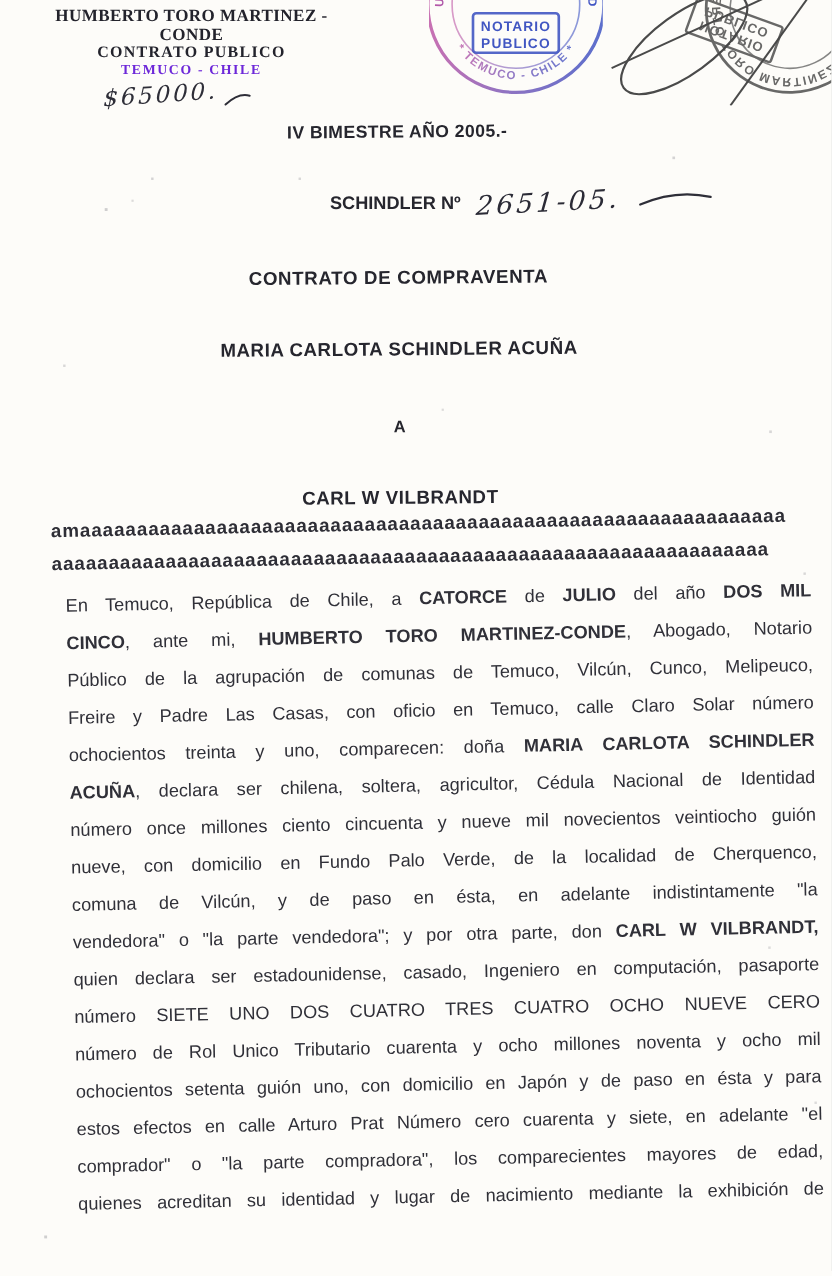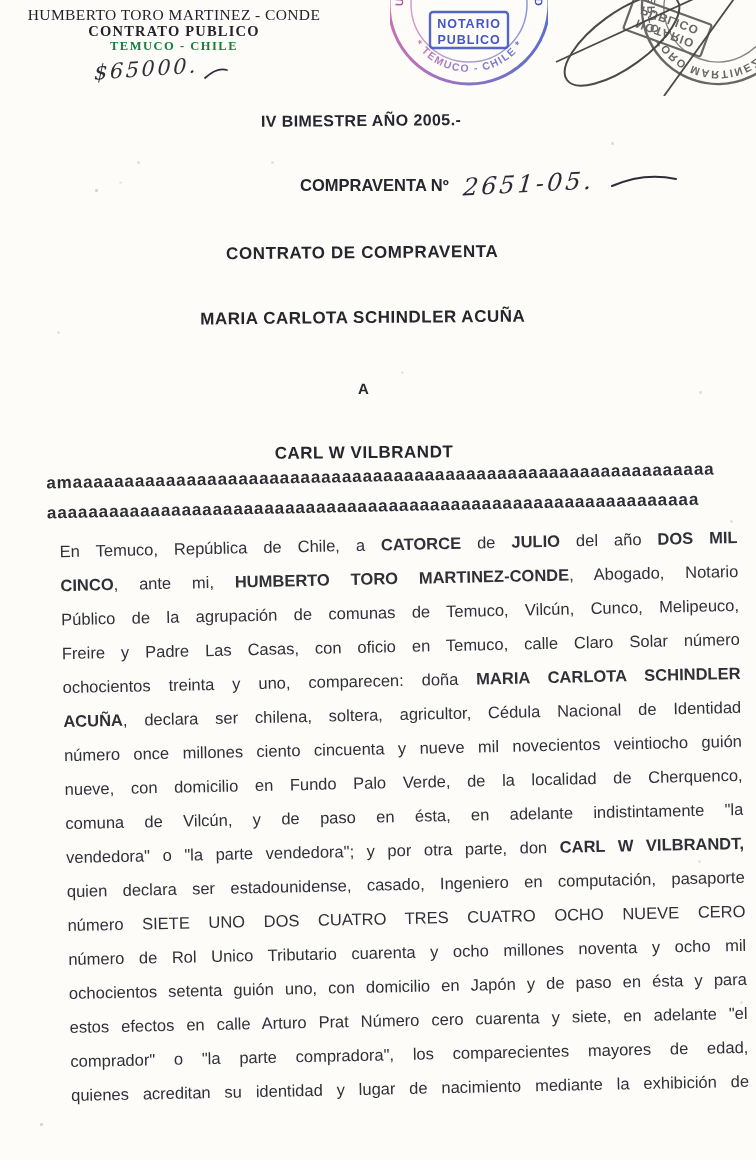--- a/index.html
+++ b/index.html
@@ -4,23 +4,23 @@
 <style>
   html,body{margin:0;padding:0;background:#e8e8e6;}
   .page{
     position:relative;width:756px;height:1160px;margin:0 auto;
     background:#fdfcf9;overflow:hidden;
     font-family:"Liberation Sans",sans-serif;color:#33333a;
   }
   
   .letterhead{position:absolute;top:6px;left:24px;width:300px;text-align:center;
     font-family:"Liberation Serif",serif;color:#23232c;}
-  .lh-name{font-size:15.5px;font-weight:normal;letter-spacing:.4px;line-height:17px;}
+  .lh-name{font-size:15.5px;font-weight:bold;letter-spacing:.4px;line-height:17px;}
   .lh-title{font-size:14.5px;font-weight:bold;letter-spacing:1.2px;line-height:16px;}
-  .lh-city{font-size:12.5px;font-weight:bold;letter-spacing:1.5px;line-height:15px;color:#15803d;}
+  .lh-city{font-size:12.5px;font-weight:bold;letter-spacing:1.5px;line-height:15px;color:#6d28d9;}
   .lh-fee{margin-top:3px;margin-left:70px;display:flex;align-items:flex-end;gap:4px;}
   .handwriting{font-family:"DejaVu Serif",serif;font-style:italic;color:#2e2e38;}
   .fee-text{font-size:21px;letter-spacing:2.5px;transform:rotate(-4deg) skewX(-6deg);display:inline-block;}
   
   .stamp{position:absolute;top:0;}
   .stamp-blue{left:390px;}
   .stamp-black{left:548px;}
   svg text{font-family:"Liberation Sans",sans-serif;font-weight:bold;}
   
   .headings{position:absolute;left:0;right:36px;transform:rotate(-.5deg);}
@@ -118,21 +118,21 @@
 
   <div class="headings">
     <div class="hrow h-period">IV BIMESTRE AÑO 2005.-</div>
     <div class="hrow h-contract">CONTRATO DE COMPRAVENTA</div>
     <div class="hrow h-seller">MARIA CARLOTA SCHINDLER ACUÑA</div>
     <div class="hrow h-connector">A</div>
     <div class="hrow h-buyer">CARL W VILBRANDT</div>
   </div>
 
   <div class="repertorio-row">
-    <span class="rep-label">COMPRAVENTA Nº</span>
+    <span class="rep-label">SCHINDLER Nº</span>
     <span class="handwriting rep-number">2651-05.</span>
     <svg class="rep-flourish" width="72" height="18">
       <path d="M4 14 Q 36 0 68 7" stroke="#2e2e38" stroke-width="2" fill="none" stroke-linecap="round"></path>
     </svg>
   </div>
 
   <div class="tilted">
     <div class="filler">amaaaaaaaaaaaaaaaaaaaaaaaaaaaaaaaaaaaaaaaaaaaaaaaaaaaaaaaaaaaaaa</div>
     <div class="filler">aaaaaaaaaaaaaaaaaaaaaaaaaaaaaaaaaaaaaaaaaaaaaaaaaaaaaaaaaaaaaaa</div>
     <div class="body-text">

